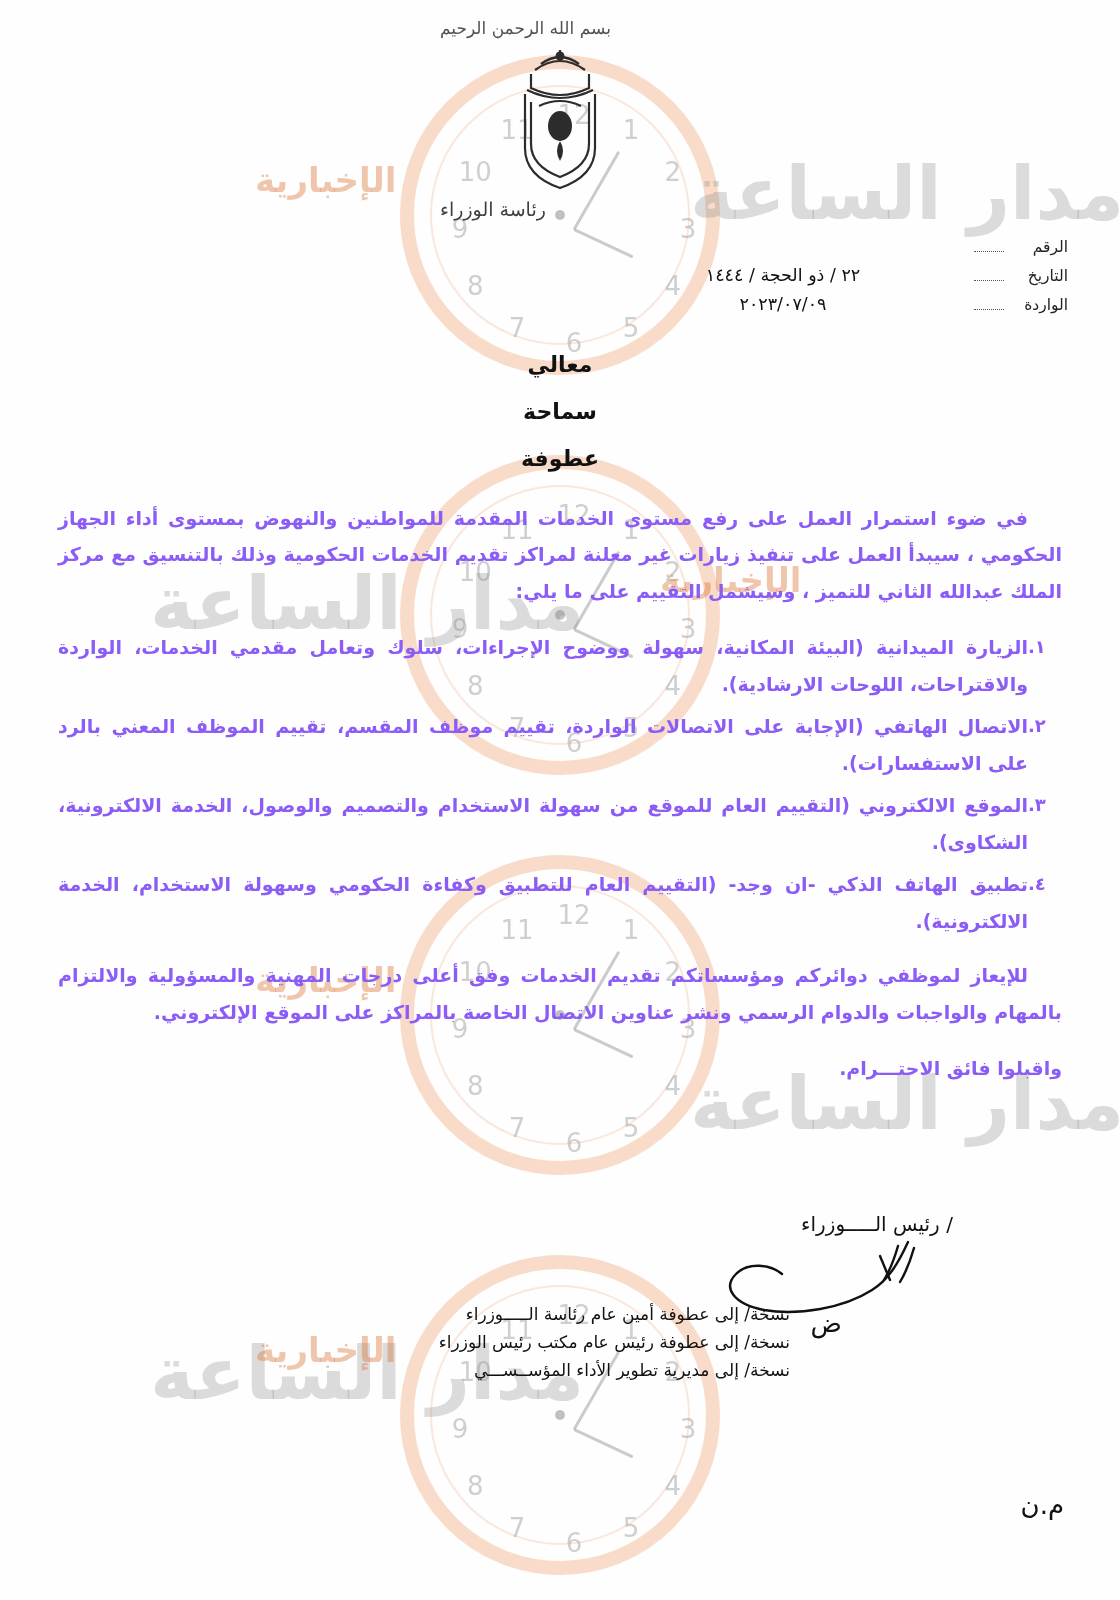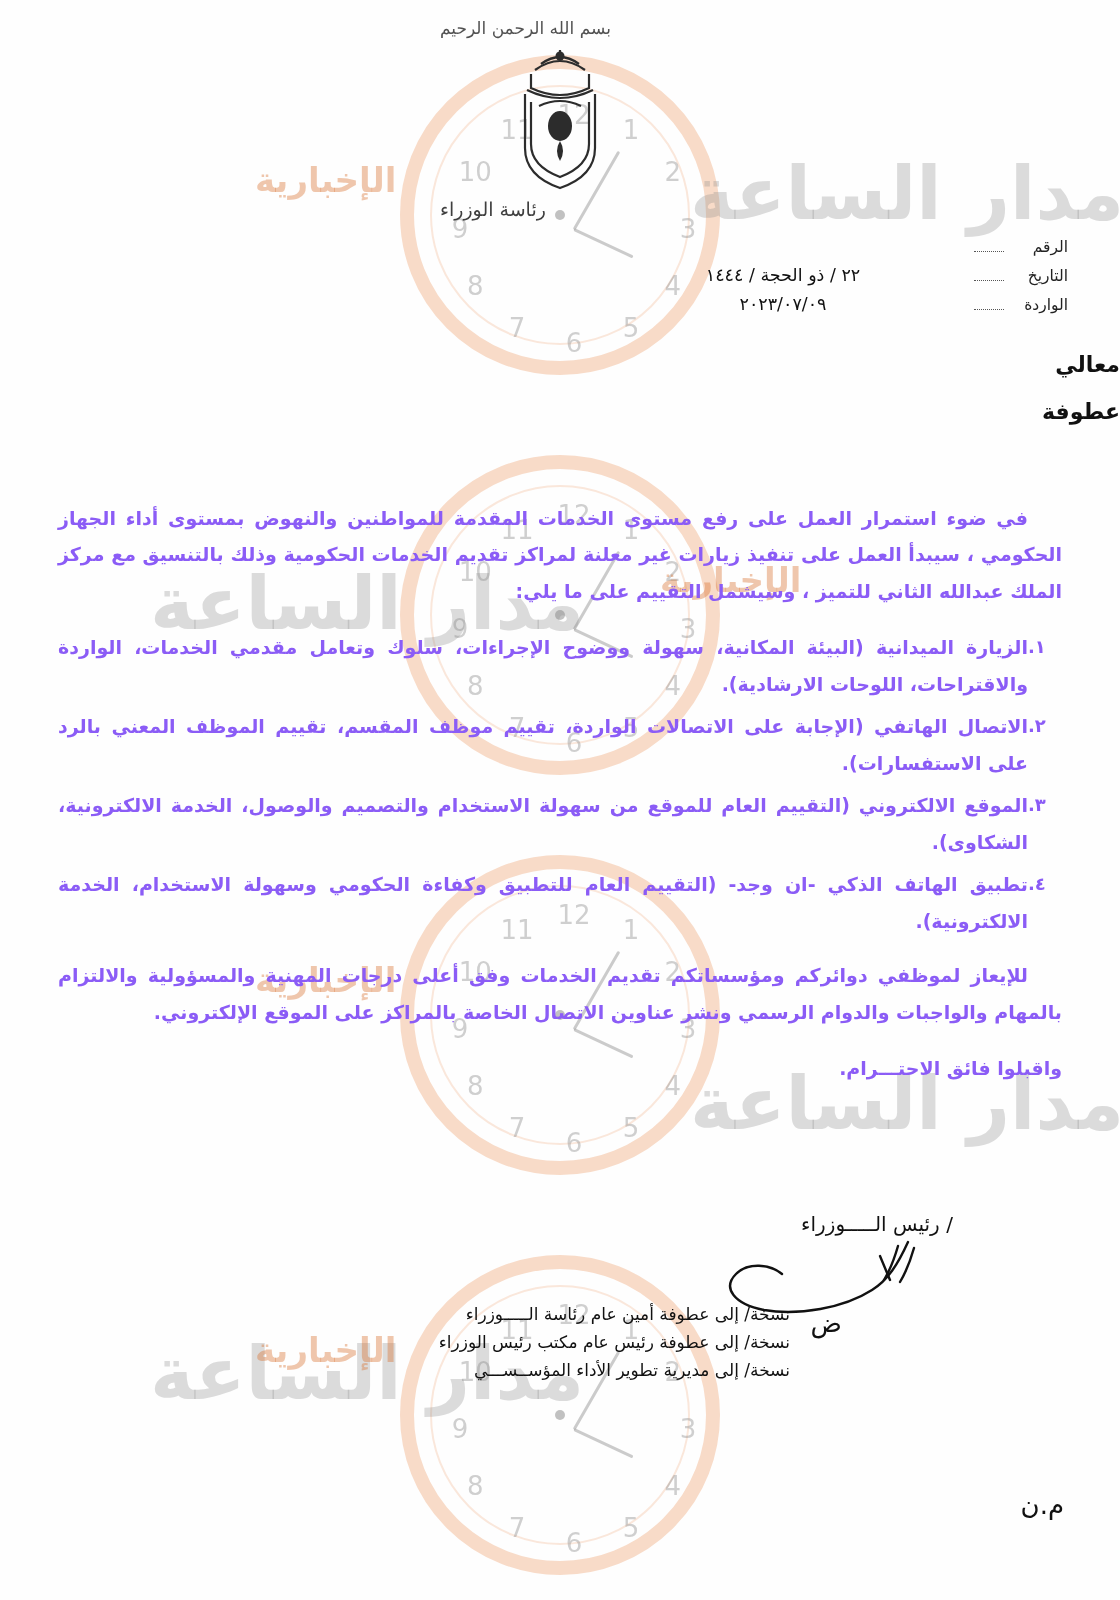--- a/index.html
+++ b/index.html
@@ -154,21 +154,20 @@
     right: 0;
     width: 100%;
     text-align: center;
   }
   .salutations div {
     font-size: 22px;
     font-weight: bold;
     margin-bottom: 22px;
     color: #111;
     letter-spacing: 1px;
-    text-align: right;
   }
 
   .body-block {
     position: absolute;
     right: 58px;
     left: 58px;
     top: 500px;
     font-size: 19px;
     line-height: 1.92;
     text-align: justify;
@@ -385,20 +384,21 @@
       </div>
       <div class="meta-row">
         <div class="meta-label">الواردة</div>
         <div class="meta-dots"></div>
         <div class="meta-value">٢٠٢٣/٠٧/٠٩</div>
       </div>
     </div>
 
     <div class="salutations">
       <div>معالي</div>
+      <div>سماحة</div>
       <div>عطوفة</div>
     </div>
 
     <div class="body-block">
       <p class="para">في ضوء استمرار العمل على رفع مستوى الخدمات المقدمة للمواطنين والنهوض بمستوى أداء الجهاز الحكومي ، سيبدأ العمل على تنفيذ زيارات غير معلنة لمراكز تقديم الخدمات الحكومية وذلك بالتنسيق مع مركز الملك عبدالله الثاني للتميز ، وسيشمل التقييم على ما يلي:</p>
 
       <ol class="items">
         <li>
           <span class="idx">١.</span>
           <span class="txt">الزيارة الميدانية (البيئة المكانية، سهولة ووضوح الإجراءات، سلوك وتعامل مقدمي الخدمات، الواردة والاقتراحات، اللوحات الارشادية).</span>

